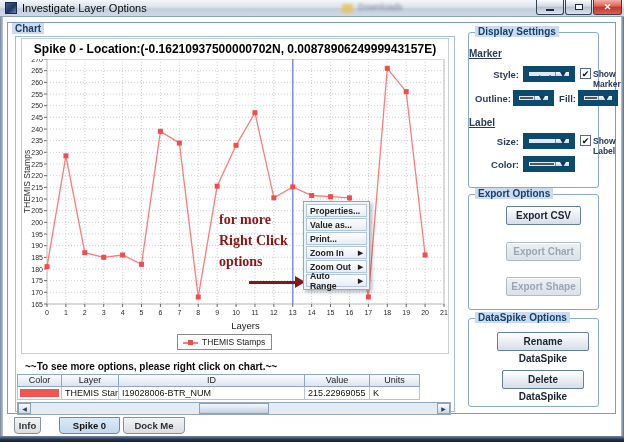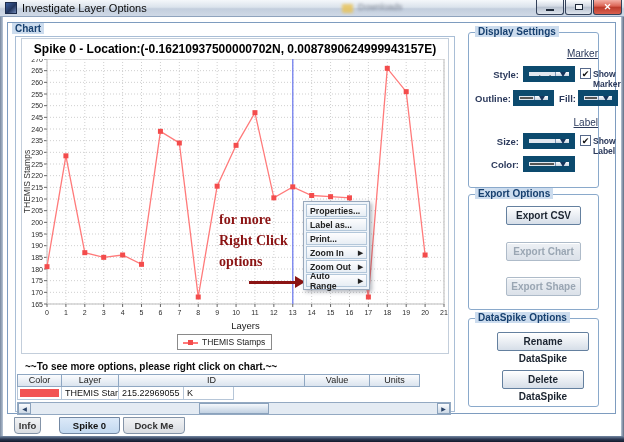--- a/index.html
+++ b/index.html
@@ -87,21 +87,21 @@
     font-size:6px; color:#2a4368; text-align:center; line-height:10px; }
   .sb-track { flex:1; position:relative; }
   .sb-thumb { position:absolute; left:50%; transform:translateX(-35px); top:0; width:70px; height:11px;
     background:linear-gradient(#f4f8fc,#c2d1e2); border:1px solid #8ba2bc; }
 
   
   .group { position:absolute; left:465px; width:131px; border:1px solid #8aa9cb; border-radius:3px; }
   .group-title { position:absolute; top:-7px; left:6px; background:#ccdcee; padding:0 3px;
     font-size:10px; font-weight:bold; color:#17406f; white-space:nowrap; }
   .g1 { top:15px; height:156px; } .g2 { top:177px; height:116px; } .g3 { top:301px; height:89px; }
-  .sec-head { position:absolute; width:100%; text-align:right; font-size:10px; font-weight:normal;
+  .sec-head { position:absolute; width:100%; text-align:left; font-size:10px; font-weight:bold;
     color:#2c3a5c; text-decoration:underline; }
   .ds-label { position:absolute; text-align:right; font-size:9.5px; font-weight:bold; color:#2c3a5c; }
   .sm-label { position:absolute; font-size:8.5px; font-weight:bold; color:#2c3a5c; }
   .combo { position:absolute; height:16px; border:6px solid #0c4a6e; background:#e2e8f0; display:flex; }
   .combo-field { flex:1; font-size:9.5px; color:#111; padding:1px 0 0 3px; overflow:hidden; }
   .combo-swatch { flex:1; margin:1px; border:1px solid #555; }
   .combo-arrow { width:14px; border-left:1px solid #7a93b2; background:linear-gradient(#fbfcfe,#ccd7e3);
     display:flex; align-items:center; justify-content:center; }
   .tri-down { width:0; height:0; border-left:3.5px solid transparent; border-right:3.5px solid transparent;
     border-top:5px solid #16355c; }
@@ -327,21 +327,21 @@
       <div>options</div>
     </div>
     <div class="arrow-line"></div>
     <div class="arrow-head"></div>
 
     <div class="ctx-menu">
       <div class="menu-item">
           <span>Properties...</span>
         </div>
       <div class="menu-item">
-          <span>Label as...</span>
+          <span>Value as...</span>
         </div>
       <div class="menu-item">
           <span>Print...</span>
         </div>
       <div class="menu-item">
           <span>Zoom In</span>
           <span class="mi-arrow">▶</span>
         </div>
       <div class="menu-item">
           <span>Zoom Out</span>
@@ -360,20 +360,21 @@
         <div class="th c1">Layer</div>
         <div class="th c2">ID</div>
         <div class="th c3">Value</div>
         <div class="th c4">Units</div>
       </div>
       <div class="tr">
         <div class="td c0">
             <span class="color-swatch" style="background: rgb(242, 84, 84);"></span>
           </div>
         <div class="td c1">THEMIS Stamps</div>
+        <div class="td c2">I19028006-BTR_NUM</div>
         <div class="td c3">215.22969055</div>
         <div class="td c4">K</div>
       </div>
     </div>
     <div class="hscroll">
       <div class="sb-btn">◀</div>
       <div class="sb-track">
         <div class="sb-thumb"></div>
       </div>
       <div class="sb-btn">▶</div>

